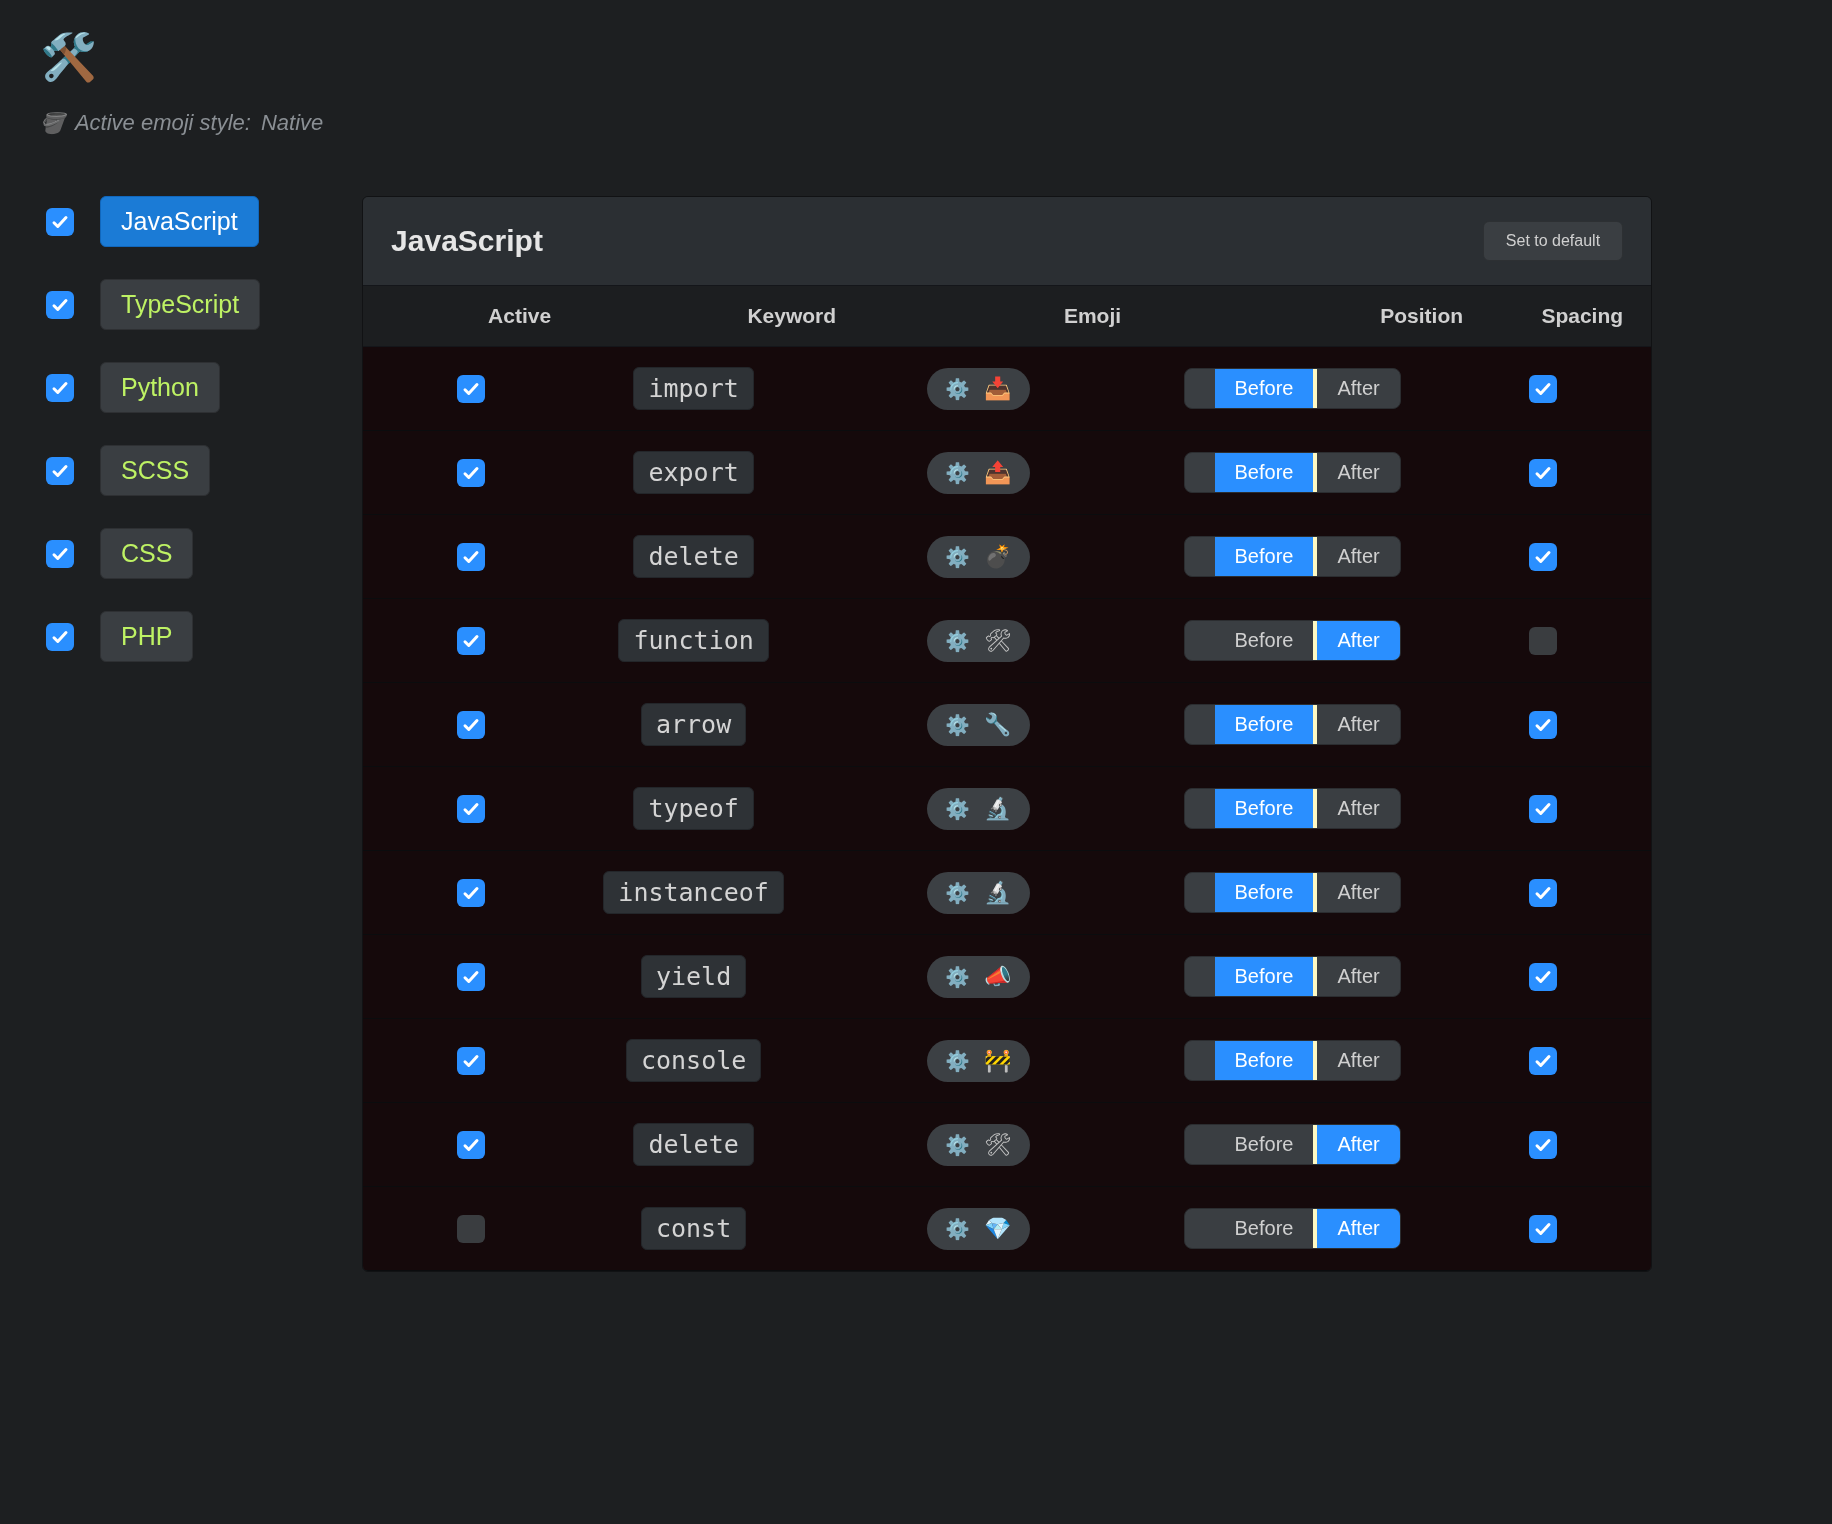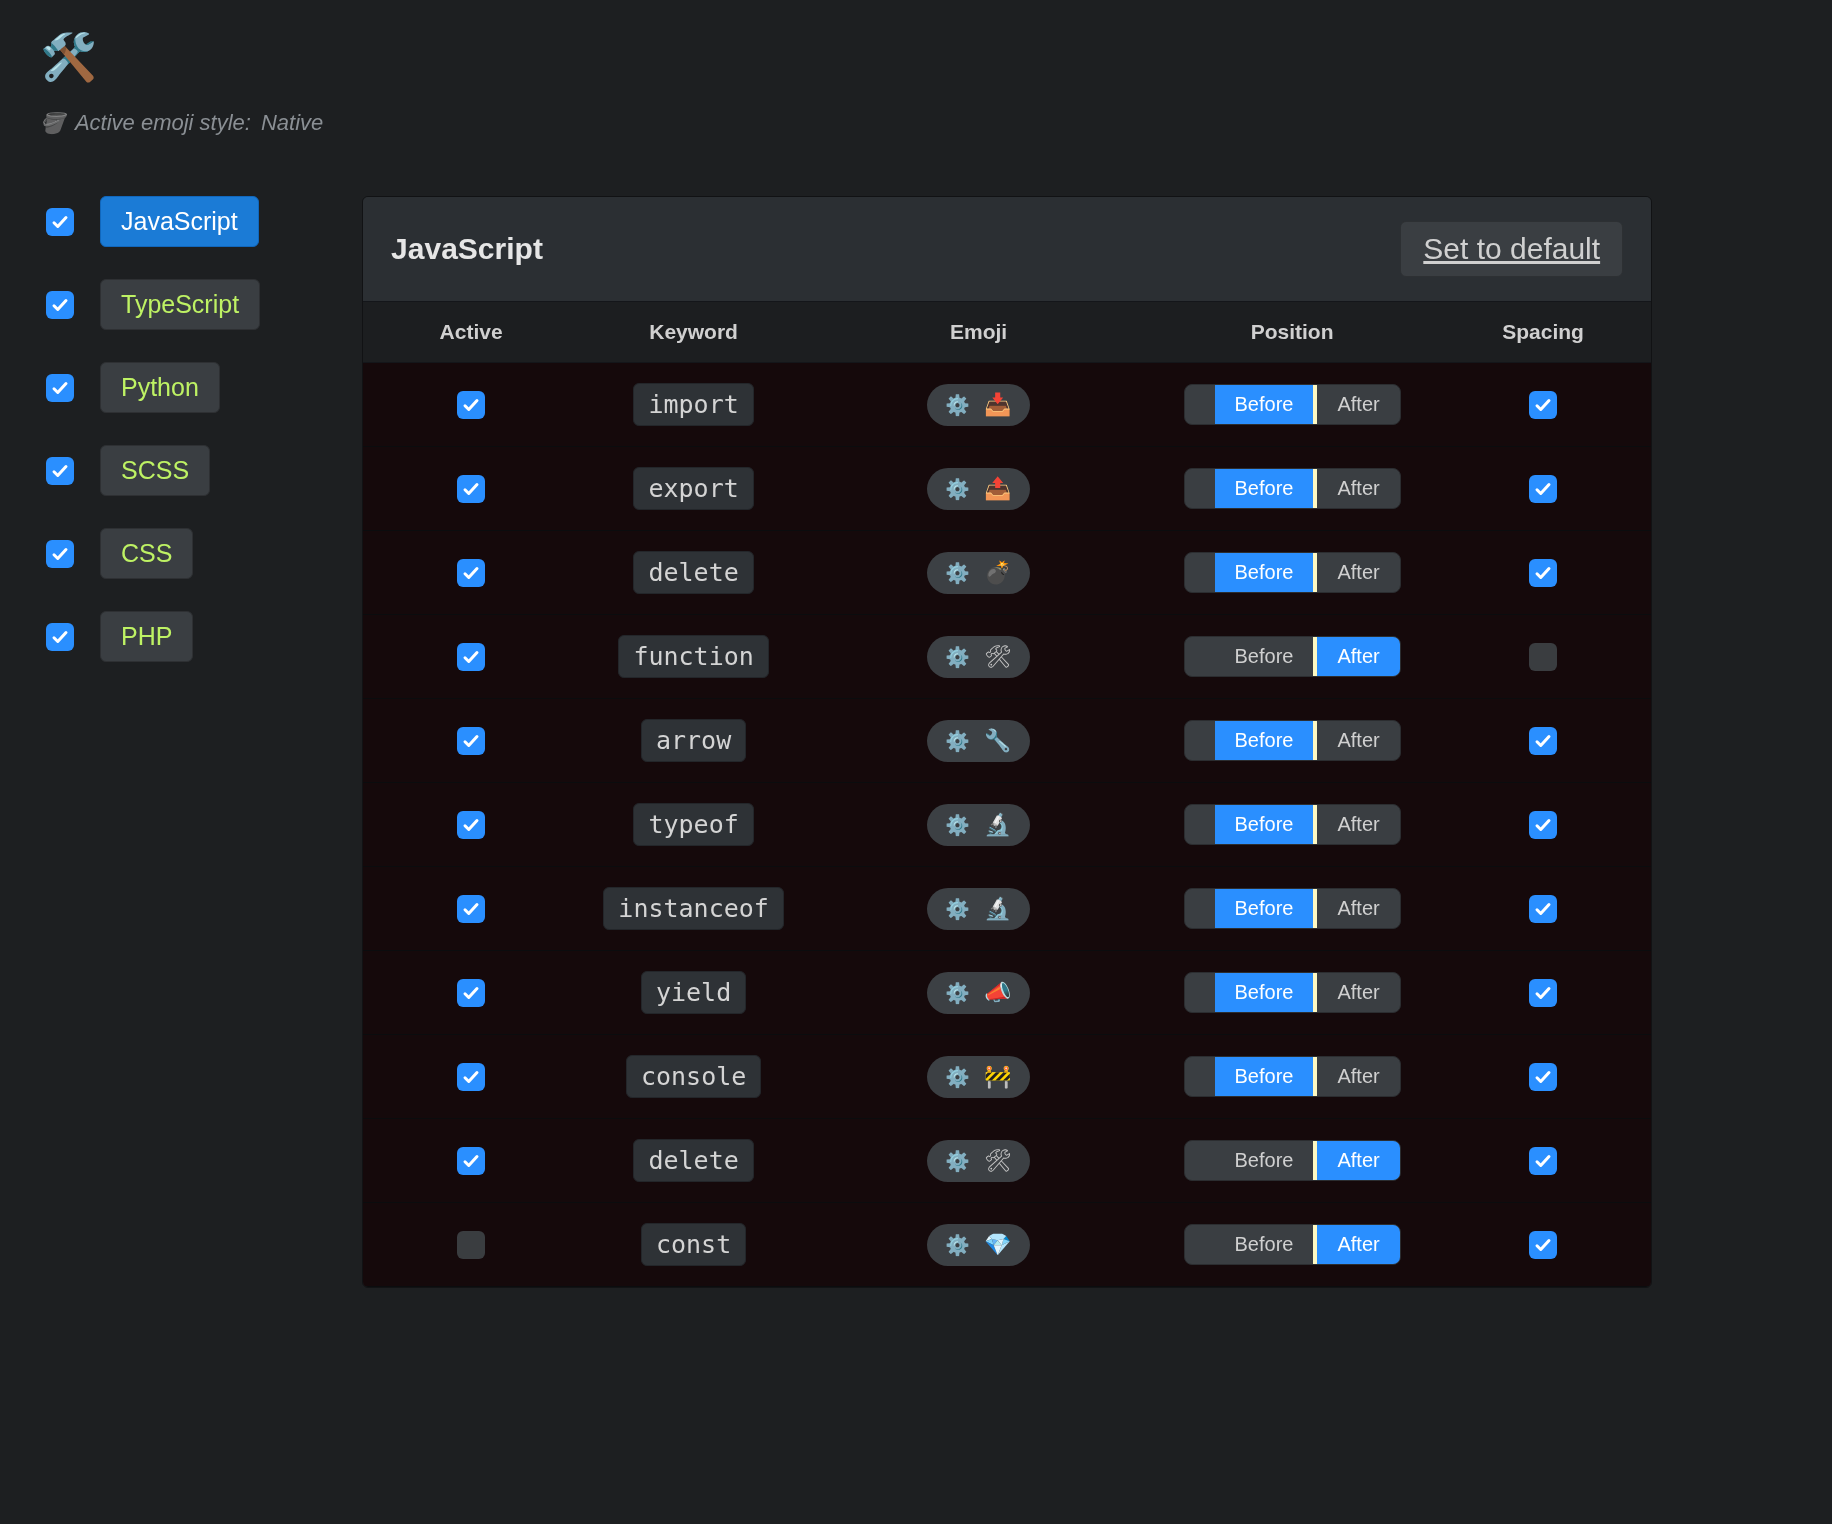--- a/index.html
+++ b/index.html
@@ -63,39 +63,39 @@
   display: flex; justify-content: space-between; align-items: center;
   padding: 24px 28px;
   background: #2b2f33;
   border-bottom: 1px solid #14161a;
 }
 .panel-title { color: #e6e6e6; font-size: 30px; font-weight: 600; }
 .default-btn {
   background: #3a3e42;
   border: 1px solid #2d3033;
   color: #d0d0d0;
-  font-size: 30px;
+  font-size: 16px;
   padding: 10px 22px;
   border-radius: 6px;
   cursor: pointer;
-  text-decoration: underline;
 }
 .tbl-head, .tbl-row {
   display: grid;
   grid-template-columns: 160px 1fr 1fr 1.2fr 160px;
   align-items: center;
   text-align: center;
   padding: 18px 28px;
 }
 .tbl-head {
   background: #1c1e20;
   color: #d0d0d0;
   font-weight: 600;
   font-size: 21px;
   border-bottom: 1px solid #14161a;
+  text-align: right;
 }
 .tbl-row {
   background: linear-gradient(#15090b, #15090b);
   border-bottom: 1px solid #0b0c0e;
   min-height: 84px;
 }
 .cell-center { display: flex; justify-content: center; align-items: center; }
 .kw-badge {
   display: inline-block;
   background: #2e3236;

